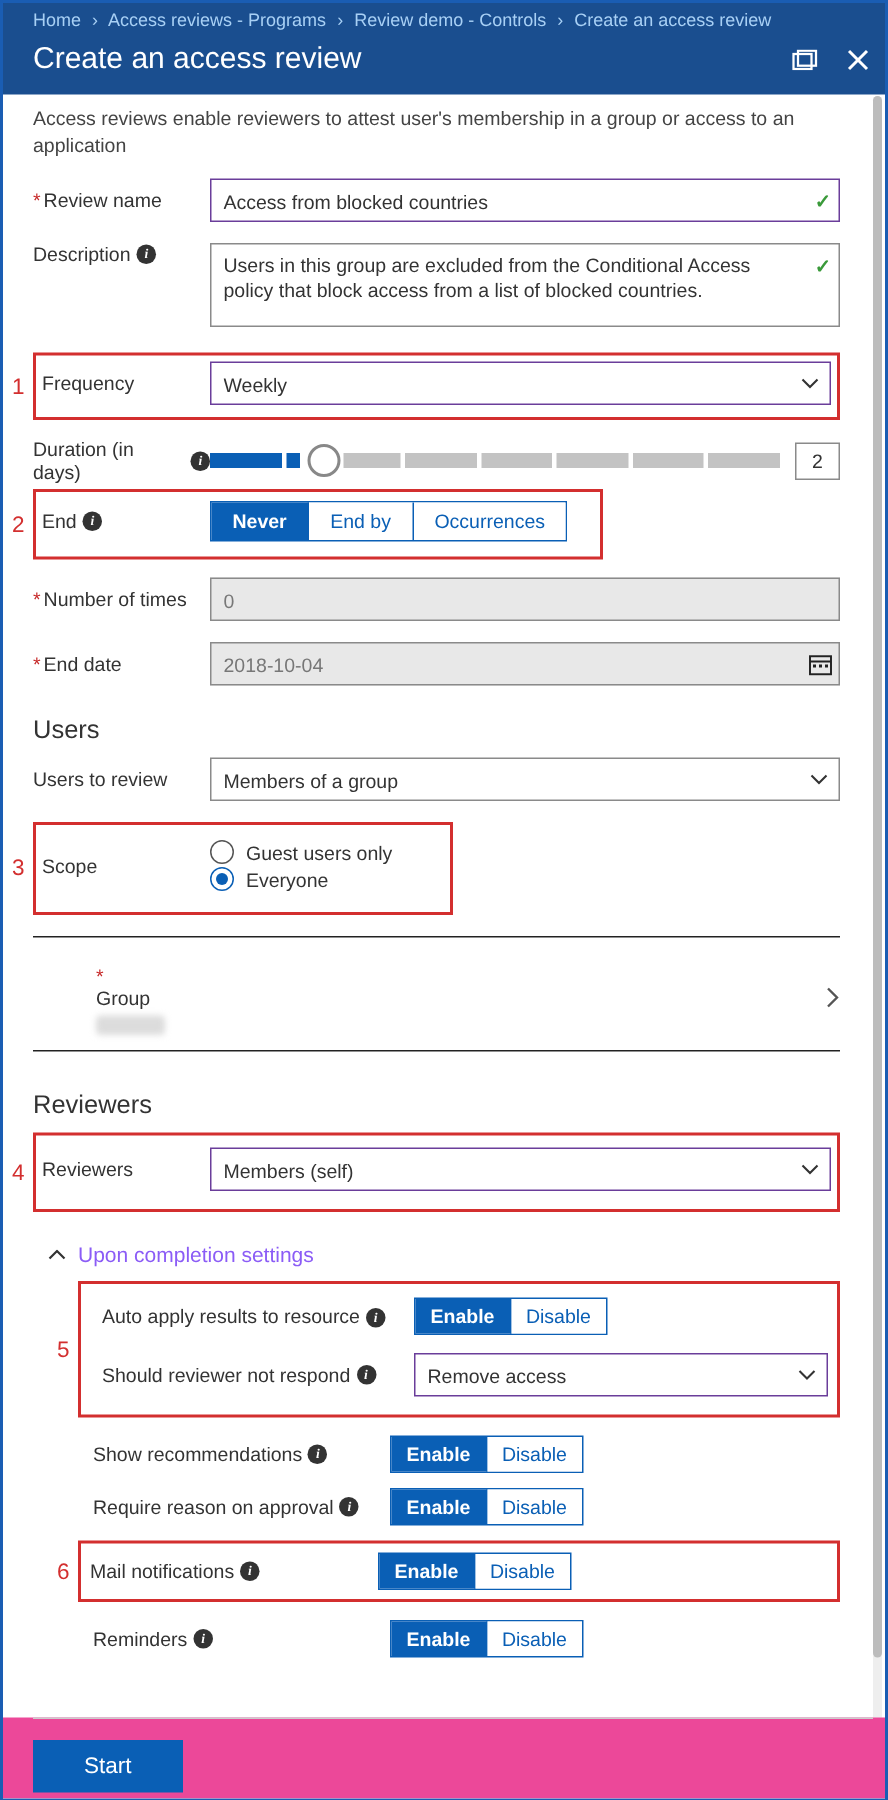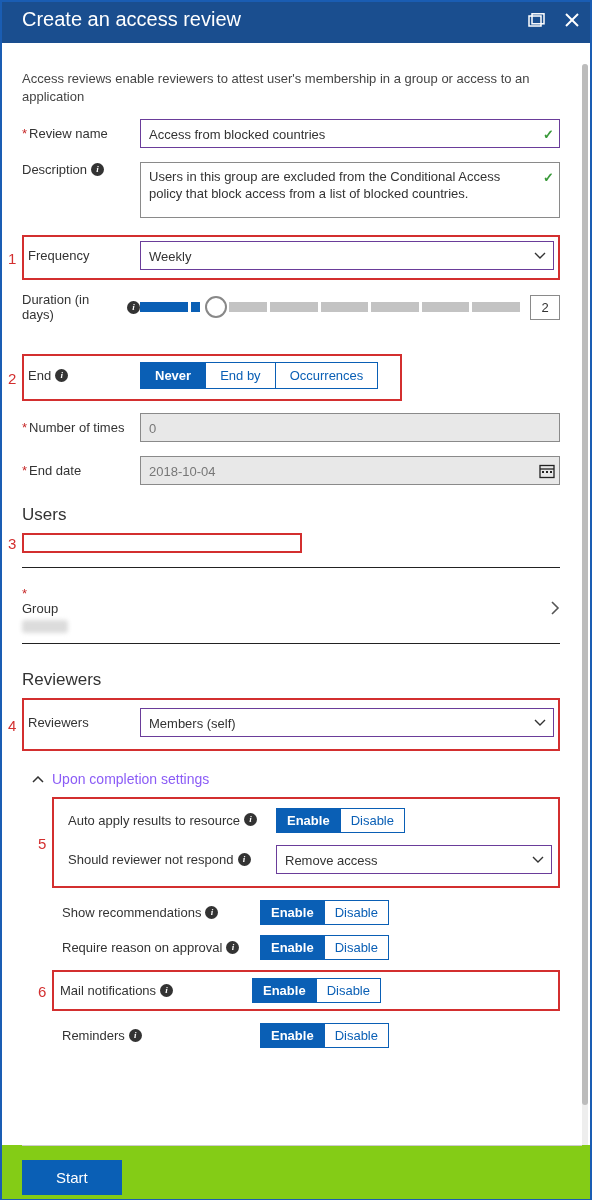--- a/index.html
+++ b/index.html
@@ -118,21 +118,21 @@
     margin-bottom:12px;
   }
   .callout-num {
     position:absolute;
     left:-16px; top:50%; transform:translateY(-50%);
     color:#d32f2f; font-size:15px; font-weight:normal;
   }
   .red-box .row { margin-bottom:4px; }
   .red-box .lbl { width:112px; }
   
-  .slider-row { display:flex; align-items:center; margin-bottom:32px;justify-content:space-between; }
+  .slider-row { display:flex; align-items:center; margin-bottom:4px;justify-content:space-between; }
   .slider-row .lbl { width:118px; }
   .slider-wrap { flex:1; display:flex; align-items:center; margin-right:10px; }
   .slider-seg { height:10px; flex:1; margin-right:3px; background:#c3c3c3; }
   .slider-seg.fill { background:#0a5fb5; }
   .slider-thumb {
     width:22px; height:22px; border-radius:50%;
     background:#fff; border:2px solid #888;
     margin:0 2px;
   }
   .slider-val {
@@ -157,46 +157,55 @@
     border:1.5px solid #555; margin-right:8px; position:relative;
     background:#fff;
   }
   .radio.checked { border-color:#0a5fb5; }
   .radio.checked::after {
     content:""; position:absolute; left:3px; top:3px;
     width:8px; height:8px; border-radius:50%; background:#0a5fb5;
   }
   
   .group-row { display:flex; align-items:center; border-bottom:1.5px solid #222; padding:8px 0 10px 0; margin-bottom:4px;}
-  .group-row .lbl { width:118px; align-self:flex-start;}
+  .group-row .lbl { width:118px; align-self:flex-start;margin-left:42px;}
   .group-chev { margin-left:auto; }
   .blur-block {
     width:46px; height:13px; background:#dcdcdc; filter:blur(2px);
     border-radius:3px; margin-top:4px;
   }
   
   .opt-row { display:flex; align-items:center; margin:10px 0 10px 40px; }
   .opt-row .opt-lbl { width:198px; display:flex; align-items:center; font-size:13px; color:#333; }
   .select-sm { flex:1; position:relative; }
   .select-sm .select-input { border-color:#6a3d9a; }
   
   .bottom-bar {
     position:absolute; left:0; right:0; bottom:0;
-    padding:0 8px 4px 20px; background:#84cc16;
+    padding:0 8px 4px 20px; background:#ec4899;
   }
   .start-btn {
     background:#0a5fb5; color:#fff; border:none;
     font-size:15px; padding:9px 34px; cursor:pointer;
   }
   .hr-above-start { border:none; border-top:1px solid #ccc; margin:0 0 14px 0; }
 </style>
 </head>
 <body>
 
 <div class="shell">
+  <div class="breadcrumb">
+    <span>Home</span>
+    <span class="crumb-sep">›</span>
+    <span>Access reviews - Programs</span>
+    <span class="crumb-sep">›</span>
+    <span>Review demo - Controls</span>
+    <span class="crumb-sep">›</span>
+    <span>Create an access review</span>
+  </div>
   <div class="titlebar">
     <div class="ttl">Create an access review</div>
     <span class="tb-icon">
       <svg viewBox="0 0 18 14" width="18" height="14">
           <rect x="1" y="3" width="12" height="10" fill="none" stroke="#fff" stroke-width="1.5"></rect>
           <rect x="4" y="0.8" width="12" height="10" fill="none" stroke="#fff" stroke-width="1.5"></rect>
         </svg>
     </span>
     <span class="tb-close">
       <svg viewBox="0 0 16 16" width="16" height="16">
@@ -301,23 +310,49 @@
                 <line x1="1" y1="6" x2="15" y2="6" stroke="#222" stroke-width="1.3"></line>
                 <rect x="3" y="8" width="2" height="2" fill="#222"></rect>
                 <rect x="7" y="8" width="2" height="2" fill="#222"></rect>
                 <rect x="11" y="8" width="2" height="2" fill="#222"></rect>
               </svg>
           </span>
         </div>
       </div>
 
       <div class="sec-title">Users</div>
+      <div class="row">
+        <div class="lbl">Users to review</div>
+        <div class="ctl">
+          <select class="select-input" style="border-color:#8a8a8a;">
+            <option>Members of a group</option>
+          </select>
+          <span class="chev">
+            <svg width="12" height="8" viewBox="0 0 12 8">
+                <polyline points="1,1 6,6 11,1" fill="none" stroke="#333" stroke-width="1.4"></polyline>
+              </svg>
+          </span>
+        </div>
+      </div>
 
       <div class="red-box" style="width:280px; padding:8px 4px;">
         <span class="callout-num">3</span>
+        <div class="row" style="align-items:center;">
+          <div class="lbl">Scope</div>
+          <div class="ctl">
+            <div class="radio-opt">
+              <span class="radio"></span>
+              <span>Guest users only</span>
+            </div>
+            <div class="radio-opt">
+              <span class="radio checked"></span>
+              <span>Everyone</span>
+            </div>
+          </div>
+        </div>
       </div>
 
       <hr class="divider" style="border-top:1.5px solid #222; margin-top:14px;">
 
       <div class="group-row">
         <div class="lbl req" style="flex-direction:column; align-items:flex-start;">
           <span>Group</span>
           <span class="blur-block"></span>
         </div>
         <span class="group-chev">
@@ -351,21 +386,21 @@
           <svg width="12" height="8" viewBox="0 0 12 8">
               <polyline points="1,6 6,1 11,6" fill="none" stroke="#333" stroke-width="1.5"></polyline>
             </svg>
         </span>
         <span>Upon completion settings</span>
       </div>
 
       <div class="red-box" style="margin-left:30px; padding:8px 6px;">
         <span class="callout-num">5</span>
         <div class="row" style="margin-bottom:12px; margin-left:8px;">
-          <div class="opt-lbl" style="width:198px; display:flex; align-items:flex-start;">
+          <div class="opt-lbl" style="width:198px; display:flex; align-items:flex-end;">
             <span>Auto apply results to resource</span>
             <span class="info-icon">i</span>
           </div>
           <div class="toggle-group toggle-sm" style="margin-left:10px;">
             <button class="toggle-btn active">Enable</button>
             <button class="toggle-btn">Disable</button>
           </div>
         </div>
         <div class="row" style="margin-left:8px;">
           <div class="opt-lbl" style="width:198px; display:flex; align-items:center;">

